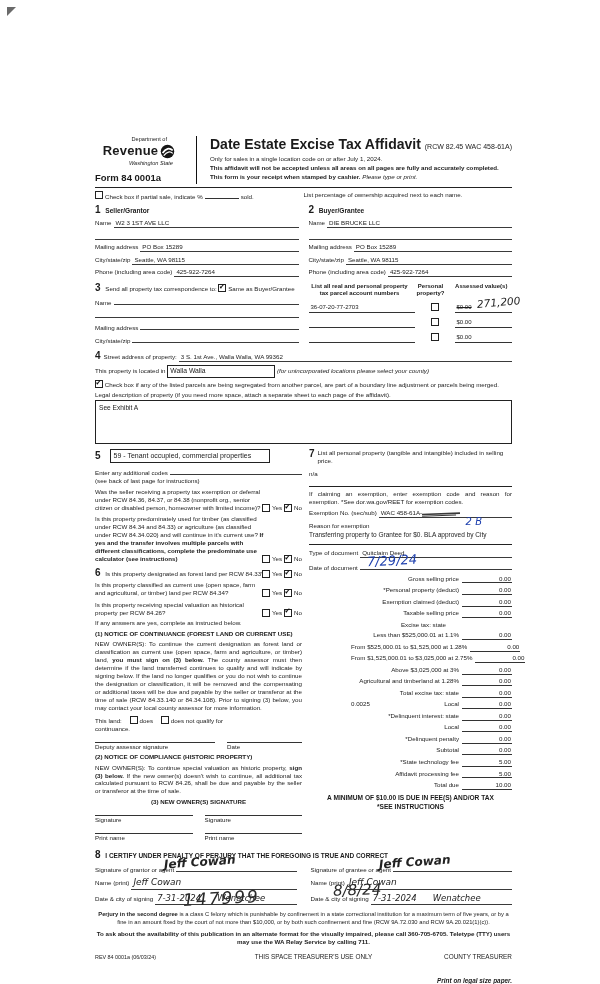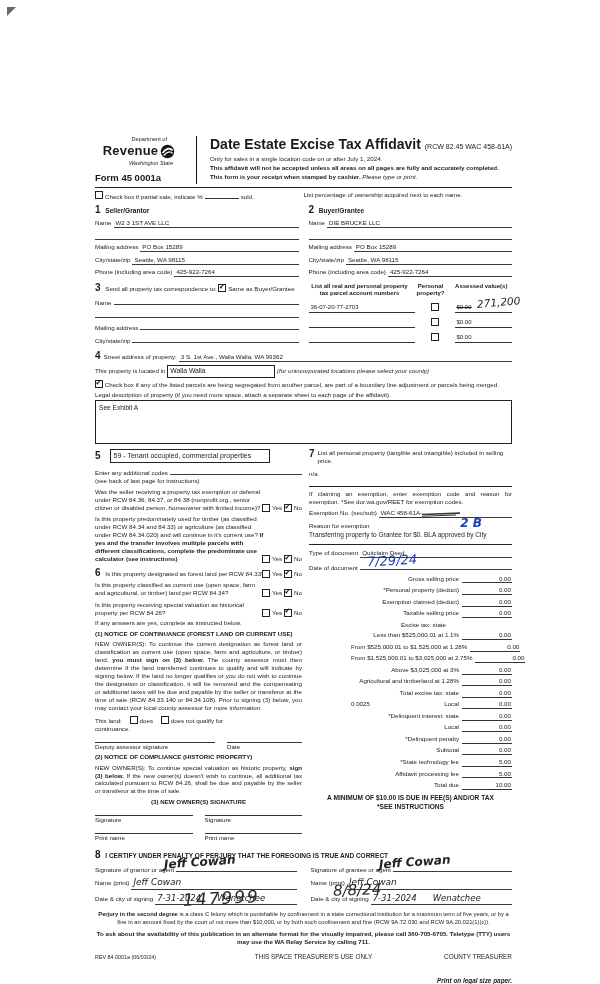--- a/index.html
+++ b/index.html
@@ -3,21 +3,21 @@
 <meta charset="utf-8">
 <style>
   html,body{margin:0;padding:0;background:#fff;}
   .sheet{position:relative;width:600px;height:984px;background:#fff;overflow:hidden;
          font-family:"Liberation Sans",sans-serif;color:#1b1b1b;}
   .corner{position:absolute;left:7px;top:7px;width:9px;height:9px;background:#6a6a6a;
           clip-path:polygon(0 0,100% 0,0 100%);}
   .form{position:absolute;left:95px;top:136px;width:417px;font-size:6.2px;line-height:1.28;}
   .b{font-weight:bold;} .i{font-style:italic;}
   
-  .hdr{display:flex;gap:13px;align-items:stretch;}
+  .hdr{display:flex;gap:13px;align-items:stretch;justify-content:center;}
   .logo{width:88px;text-align:center;flex:none;}
   .dept{font-size:5.6px;text-align:right;padding-right:16px;}
   .revline{display:flex;align-items:center;justify-content:center;gap:2px;}
   .rev{font-size:13px;font-weight:bold;letter-spacing:.2px;}
   .ws{font-size:5.6px;font-style:italic;text-align:right;padding-right:10px;}
   .formno{font-size:9.5px;font-weight:bold;margin-top:5px;text-align:left;}
   .vline{border-left:1.4px solid #111;}
   .t1{font-size:14px;font-weight:bold;white-space:nowrap;}
   .rcw{font-size:7px;font-weight:normal;}
   .sub{font-size:6.2px;margin-top:1px;}
@@ -74,21 +74,21 @@
   .amt .lbl{flex:1;text-align:right;white-space:nowrap;}
   .amt .tail{width:50px;flex:none;display:flex;border-bottom:.85px solid #333;margin-left:3px;}
   .amt .val{margin-left:auto;padding-right:1px;}
   .amt.hdr .tail{border-bottom:none;}
   .minnote{text-align:center;font-weight:bold;font-size:6.6px;margin-top:4px;line-height:1.35;}
   
   .scribble{display:inline-block;width:38px;height:6px;vertical-align:middle;
     background:linear-gradient(#3a3a3a,#3a3a3a) 0 45%/100% 1.6px no-repeat,
                linear-gradient(#3a3a3a,#3a3a3a) 0 75%/90% 1px no-repeat;transform:rotate(-2deg);}
   .exwrap{position:relative;}
-  .hw2b{position:absolute;right:30px;top:7px;font-size:12px;font-weight:bold;}
+  .hw2b{position:absolute;right:30px;top:7px;font-size:10px;font-weight:normal;}
   .dochw{position:absolute;left:58px;top:-9px;font-size:13px;transform:rotate(-3deg);}
   
   .s8{margin-top:8px;}
   .s8cols{display:flex;gap:14px;}
   .s8cols>div{flex:1;min-width:0;}
   .sigoverlay{position:relative;}
   .sigoverlay .script{position:absolute;left:34%;top:-9px;}
   .dcity{display:flex;gap:16px;}
   
   .perj{font-size:5.8px;text-align:center;margin-top:6px;line-height:1.35;}
@@ -114,21 +114,21 @@
         <div class="dept">Department of</div>
         <div class="revline">
           <span class="rev">Revenue</span>
           <svg width="15" height="15" viewBox="0 0 20 20">
             <circle cx="10" cy="10" r="9" fill="#151515"></circle>
             <path d="M3.5 12 Q10 2.5 17 8.5" stroke="#fff" stroke-width="2.4" fill="none"></path>
             <path d="M5 15.5 Q11.5 7.5 17 12.5" stroke="#fff" stroke-width="1.8" fill="none"></path>
           </svg>
         </div>
         <div class="ws">Washington State</div>
-        <div class="formno">Form 45 0001a</div>
+        <div class="formno">Form 84 0001a</div>
       </div>
       <div class="vline"></div>
       <div>
         <div class="t1"><span>Date Estate Excise Tax Affidavit</span>
           <span class="rcw">(RCW 82.45 WAC 458-61A)</span></div>
         <div class="sub">Only for sales in a single location code on or after July 1, 2024.</div>
         <div class="sub b">This affidavit will not be accepted unless all areas on all pages are fully and accurately completed.</div>
         <div class="sub"><span class="b">This form is your receipt when stamped by cashier.</span>
           <span class="i">Please type or print.</span></div>
       </div>

